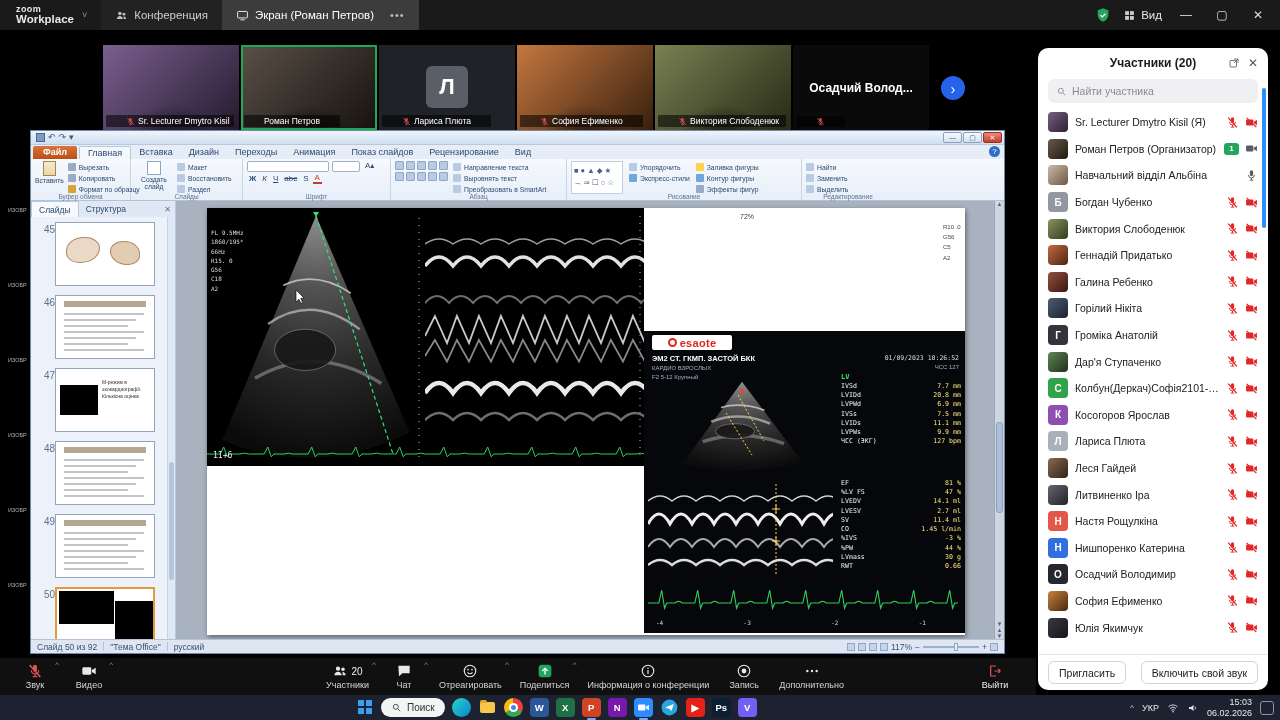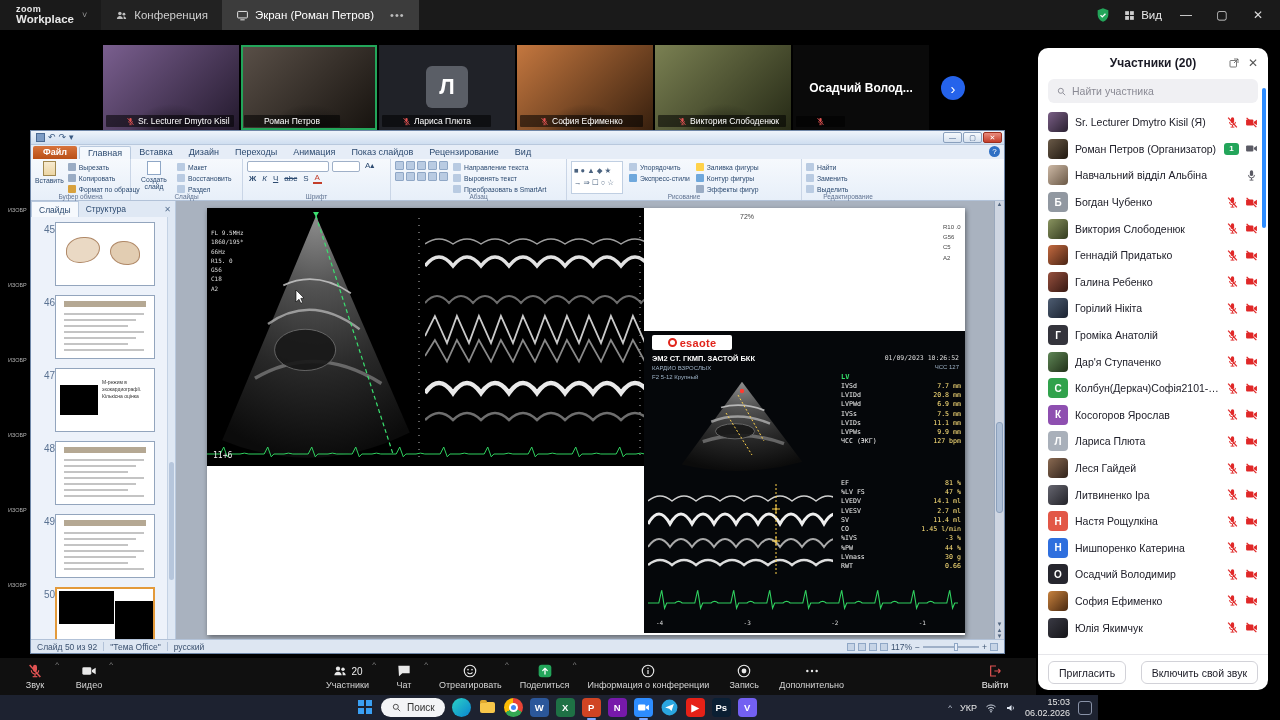--- a/index.html
+++ b/index.html
@@ -142,21 +142,21 @@
   .tbl-left{position:absolute;left:10px;top:0;height:37px;display:flex;gap:4px}
   .tbl-center{position:absolute;left:318px;top:0;height:37px;display:flex;gap:2px}
   .tbl-right{position:absolute;right:16px;top:0;height:37px;display:flex}
   .tbtn{position:relative;display:flex;flex-direction:column;align-items:center;justify-content:center;min-width:50px;height:37px;color:#d6d6d6;font-size:9px;gap:1px;padding:0 8px;white-space:nowrap}
   .tbtn .ticon20{height:16px;display:flex;align-items:center;gap:3px}
   .ticon20 .ig{width:16px;height:16px;display:inline-block}
   .chev{position:absolute;right:1px;top:2px;font-size:8px;color:#8a8a8a}
   .tcount{font-size:10px;color:#eee}
 
   
-  #taskbar{position:absolute;left:0;top:695px;width:1098px;height:25px;background:#1d2230;color:#e8e8e8}
+  #taskbar{position:absolute;left:0;top:695px;width:1280px;height:25px;background:#1d2230;color:#e8e8e8}
   #tb-apps{position:absolute;left:358px;top:3px;display:flex;align-items:center}
   .winlogo{width:15px;height:15px;display:grid;grid-template-columns:6px 6px;grid-template-rows:6px 6px;gap:1.5px;margin-right:4px}
   .winlogo i{background:#3aa0f3}
   #tb-search{display:flex;align-items:center;gap:5px;background:#f3f4f6;color:#333;border-radius:11px;height:19px;padding:0 10px;font-size:10px;margin-left:4px}
   .tapp{position:relative;width:19px;height:19px;border-radius:4px;margin-left:7px;display:flex;align-items:center;justify-content:center;font-size:9.5px;font-weight:bold;color:#fff}
   .tapp.running::after{content:"";position:absolute;bottom:-3px;left:5px;right:5px;height:2px;background:#7aa7ff;border-radius:1px}
   #tb-tray{position:absolute;right:6px;top:0;height:25px;display:flex;align-items:center;gap:8px;font-size:9px}
   .traytime{display:flex;flex-direction:column;align-items:flex-end;line-height:1.2;font-size:9px}
   .trayic{width:12px;height:12px;display:inline-block}
   .notif{width:14px;height:14px;border:1px solid #8a93a8;border-radius:3px}

